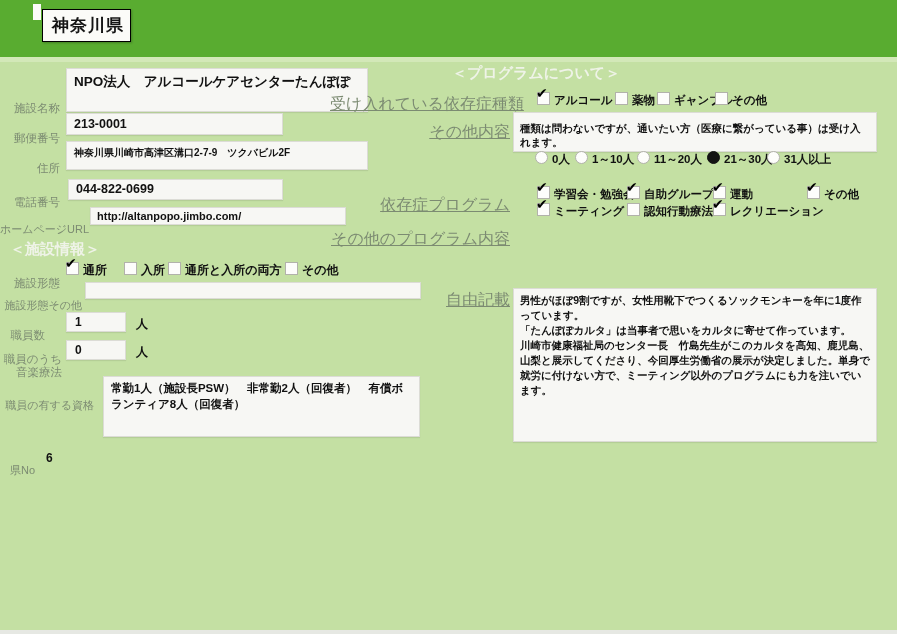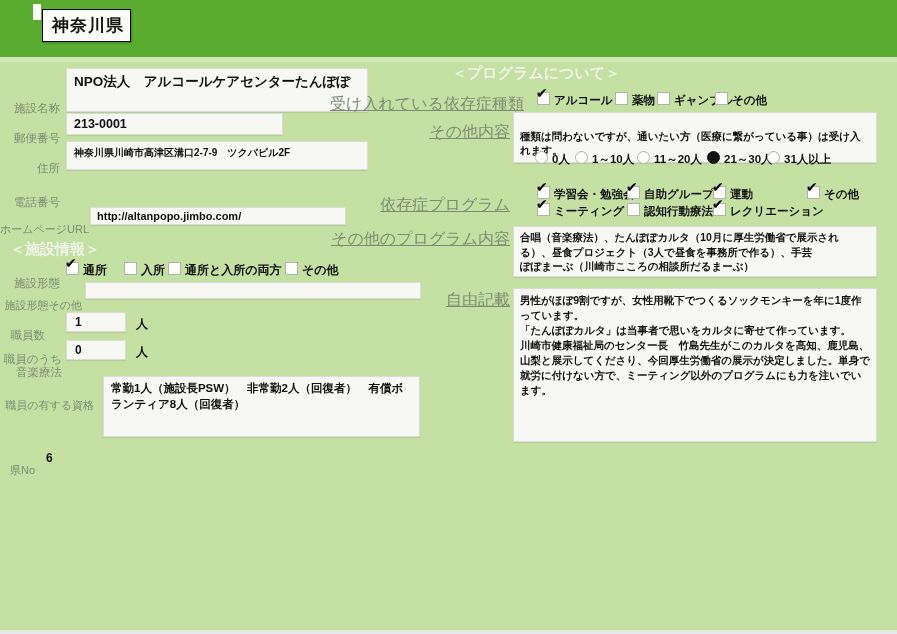--- a/index.html
+++ b/index.html
@@ -49,20 +49,21 @@
   <div class="flabel llabel" style="top:90px">施設名称</div>
   <div class="field" style="left:66px;top:68px;width:302px;height:44px;font-size:13.5px;padding:4px 7px;line-height:1.3">NPO法人　アルコールケアセンターたんぽぽ</div>
 
   <div class="flabel llabel" style="top:120px">郵便番号</div>
   <div class="field" style="left:66px;top:113px;width:217px;height:22px;font-size:12.5px;padding:3px 7px">213-0001</div>
 
   <div class="flabel llabel" style="top:150px">住所</div>
   <div class="field" style="left:66px;top:141px;width:302px;height:29px;font-size:10px;padding:4px 7px">神奈川県川崎市高津区溝口2-7-9　ツクバビル2F</div>
 
   <div class="flabel llabel" style="top:184px">電話番号</div>
+  <div class="field" style="left:68px;top:179px;width:215px;height:21px;font-size:12.5px;padding:2px 7px">044-822-0699</div>
 
   <div class="flabel" style="left:0;width:86px;top:211px;font-size:11px">ホームページURL</div>
   <div class="field" style="left:90px;top:207px;width:256px;height:18px;font-size:11px;padding:2px 6px">http://altanpopo.jimbo.com/</div>
 
   <div class="sect" style="left:10px;top:240px">＜施設情報＞</div>
 
   <div class="flabel llabel" style="top:265px">施設形態</div>
   <div class="group" style="left:66px;top:262px;height:16px">
     <span class="cbitem" style="left:0"><span class="cb checked"><span class="tick">✔</span></span><span class="cblabel">通所</span></span>
     <span class="cbitem" style="left:58px"><span class="cb"></span><span class="cblabel">入所</span></span>
@@ -92,21 +93,21 @@
 
   <div class="rlabel" style="top:94px">受け入れている依存症種類</div>
   <div class="group" style="left:537px;top:92px;height:16px">
     <span class="cbitem small" style="left:0"><span class="cb checked"><span class="tick">✔</span></span><span class="cblabel">アルコール</span></span>
     <span class="cbitem small" style="left:78px"><span class="cb"></span><span class="cblabel">薬物</span></span>
     <span class="cbitem small" style="left:120px"><span class="cb"></span><span class="cblabel">ギャンブル</span></span>
     <span class="cbitem small" style="left:178px"><span class="cb"></span><span class="cblabel">その他</span></span>
   </div>
 
   <div class="rlabel" style="top:122px">その他内容</div>
-  <div class="field" style="left:513px;top:112px;width:364px;height:51px;font-size:10.5px;line-height:14px;padding:16px 6px">種類は問わないですが、通いたい方（医療に繋がっている事）は受け入れます。</div>
+  <div class="field" style="left:513px;top:112px;width:364px;height:40px;font-size:10.5px;line-height:14px;padding:8px 6px">種類は問わないですが、通いたい方（医療に繋がっている事）は受け入れます。</div>
 
   <div class="group" style="left:535px;top:151px;height:16px">
     <span class="cbitem small" style="left:0"><span class="radio"></span><span class="cblabel">0人</span></span>
     <span class="cbitem small" style="left:40px"><span class="radio"></span><span class="cblabel">1～10人</span></span>
     <span class="cbitem small" style="left:102px"><span class="radio"></span><span class="cblabel">11～20人</span></span>
     <span class="cbitem small" style="left:172px"><span class="radio selected"></span><span class="cblabel">21～30人</span></span>
     <span class="cbitem small" style="left:232px"><span class="radio"></span><span class="cblabel">31人以上</span></span>
   </div>
 
   <div class="rlabel" style="top:195px">依存症プログラム</div>
@@ -116,22 +117,20 @@
     <span class="cbitem small" style="left:176px"><span class="cb checked"><span class="tick">✔</span></span><span class="cblabel">運動</span></span>
     <span class="cbitem small" style="left:270px"><span class="cb checked"><span class="tick">✔</span></span><span class="cblabel">その他</span></span>
   </div>
   <div class="group" style="left:537px;top:203px;height:16px">
     <span class="cbitem small" style="left:0"><span class="cb checked"><span class="tick">✔</span></span><span class="cblabel">ミーティング</span></span>
     <span class="cbitem small" style="left:90px"><span class="cb"></span><span class="cblabel">認知行動療法</span></span>
     <span class="cbitem small" style="left:176px"><span class="cb checked"><span class="tick">✔</span></span><span class="cblabel">レクリエーション</span></span>
   </div>
 
   <div class="rlabel" style="top:229px">その他のプログラム内容</div>
-  <div class="field prewrap" style="left:513px;top:226px;width:364px;height:51px;font-size:10.5px;line-height:14.5px;padding:3px 6px">合唱（音楽療法）、たんぽぽカルタ（10月に厚生労働省で展示される）、昼食プロジェクト（3人で昼食を事務所で作る）、手芸
-ぽぽまーぶ（川崎市こころの相談所だるまーぶ）</div>
 
   <div class="rlabel" style="top:290px">自由記載</div>
   <div class="field prewrap" style="left:513px;top:288px;width:364px;height:154px;font-size:10.5px;line-height:15px;padding:4px 6px">男性がほぼ9割ですが、女性用靴下でつくるソックモンキーを年に1度作っています。
 「たんぽぽカルタ」は当事者で思いをカルタに寄せて作っています。
 川崎市健康福祉局のセンター長　竹島先生がこのカルタを高知、鹿児島、山梨と展示してくださり、今回厚生労働省の展示が決定しました。単身で就労に付けない方で、ミーティング以外のプログラムにも力を注いでいます。</div>
 
   <div class="bottom-strip"></div>
 </div>
 
 </body></html>

